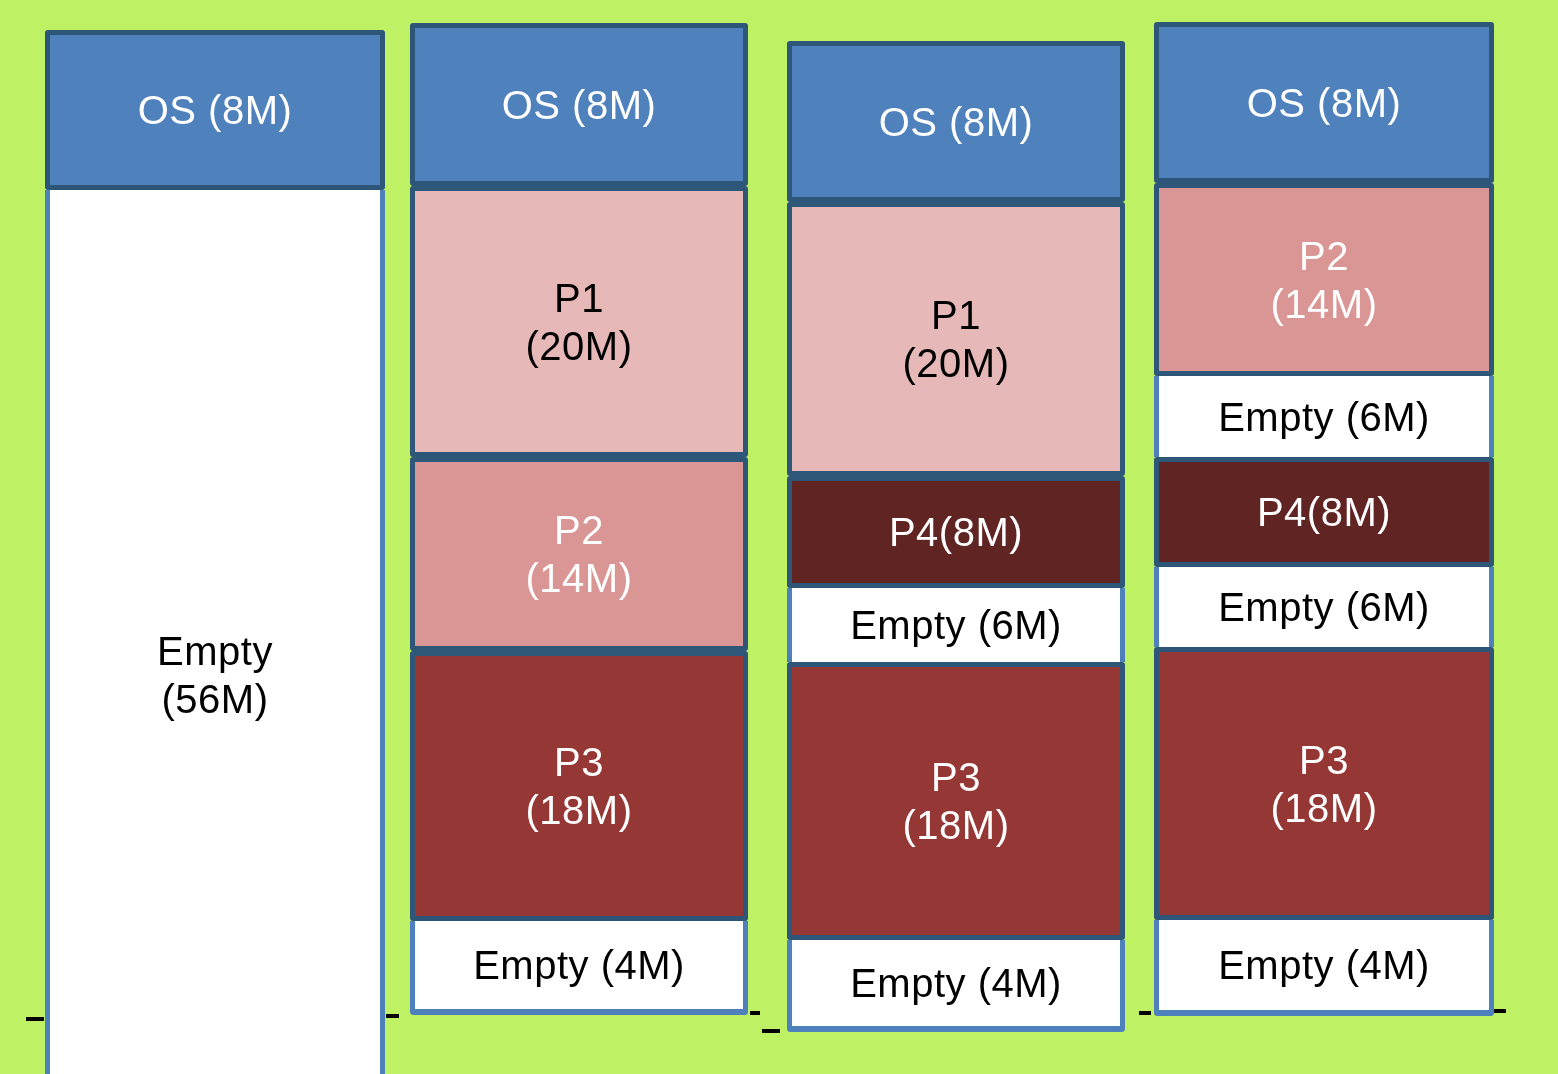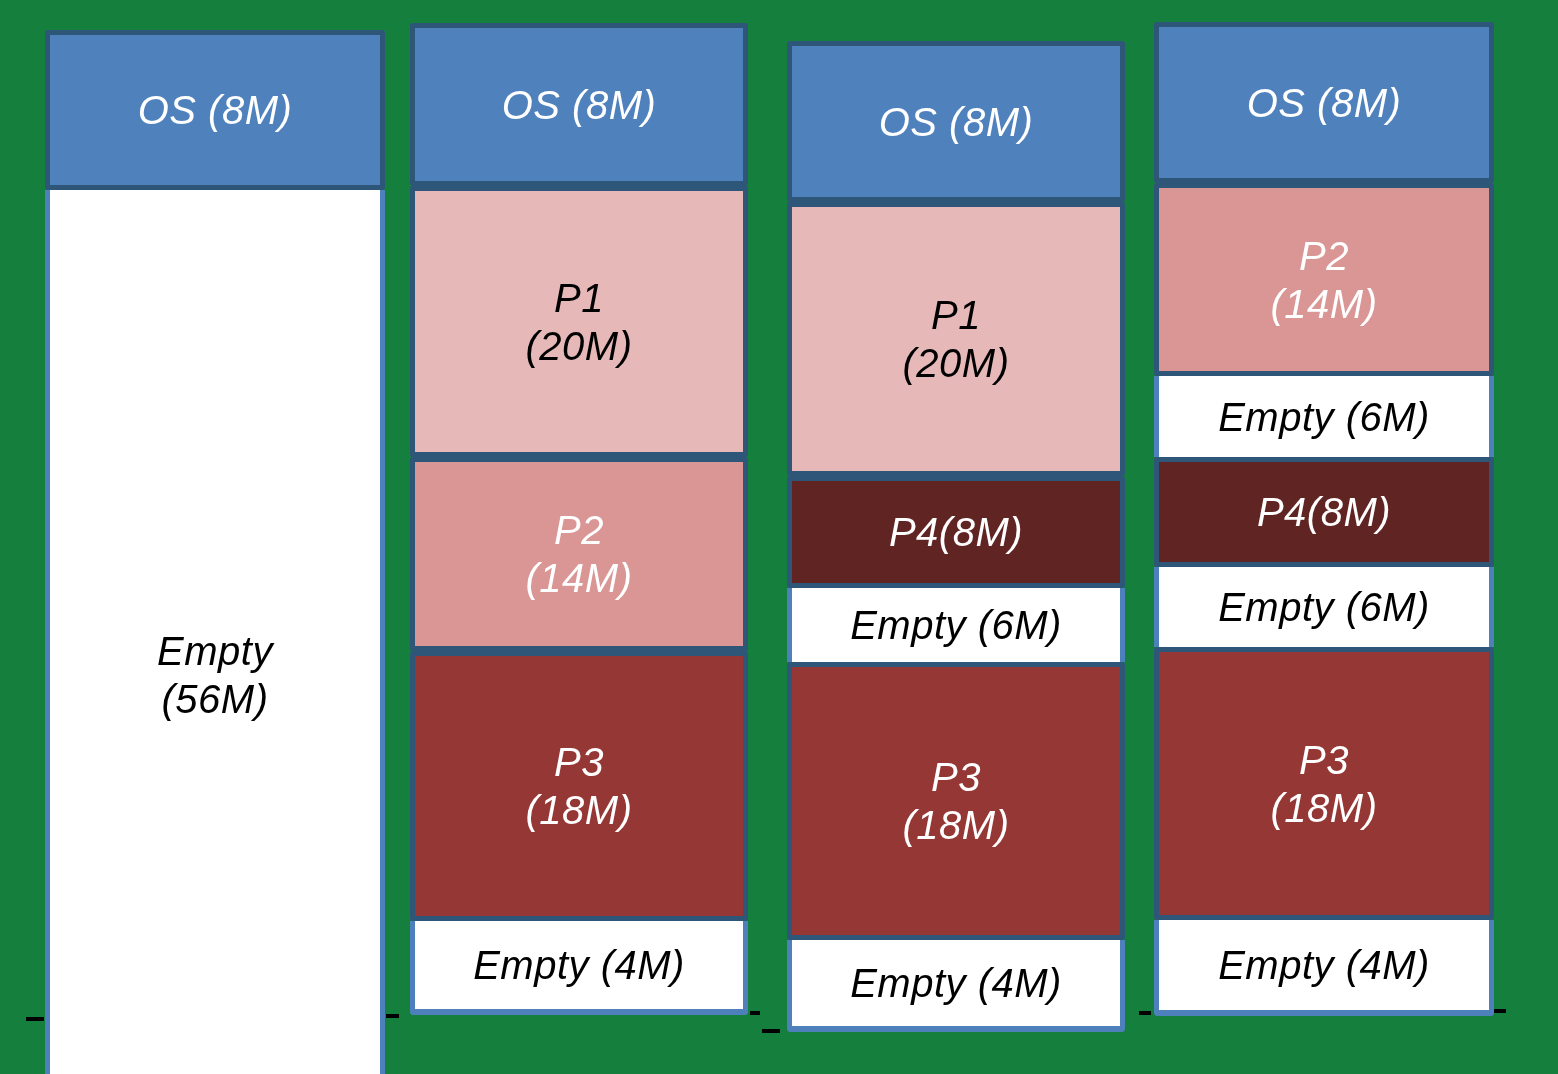--- a/index.html
+++ b/index.html
@@ -8,22 +8,21 @@
     background: #ffffff;
     width: 1558px;
     height: 1074px;
     overflow: hidden;
     font-family: "Liberation Sans", sans-serif;
   }
   .canvas {
     position: relative;
     width: 1558px;
     height: 1074px;
-    background: #15803d;
-    font-style: italic;
+    background: #bef264;
   }
   .column {
     position: absolute;
     display: flex;
     flex-direction: column;
   }
   .segment {
     box-sizing: border-box;
     border-style: solid;
     border-width: 5px;

